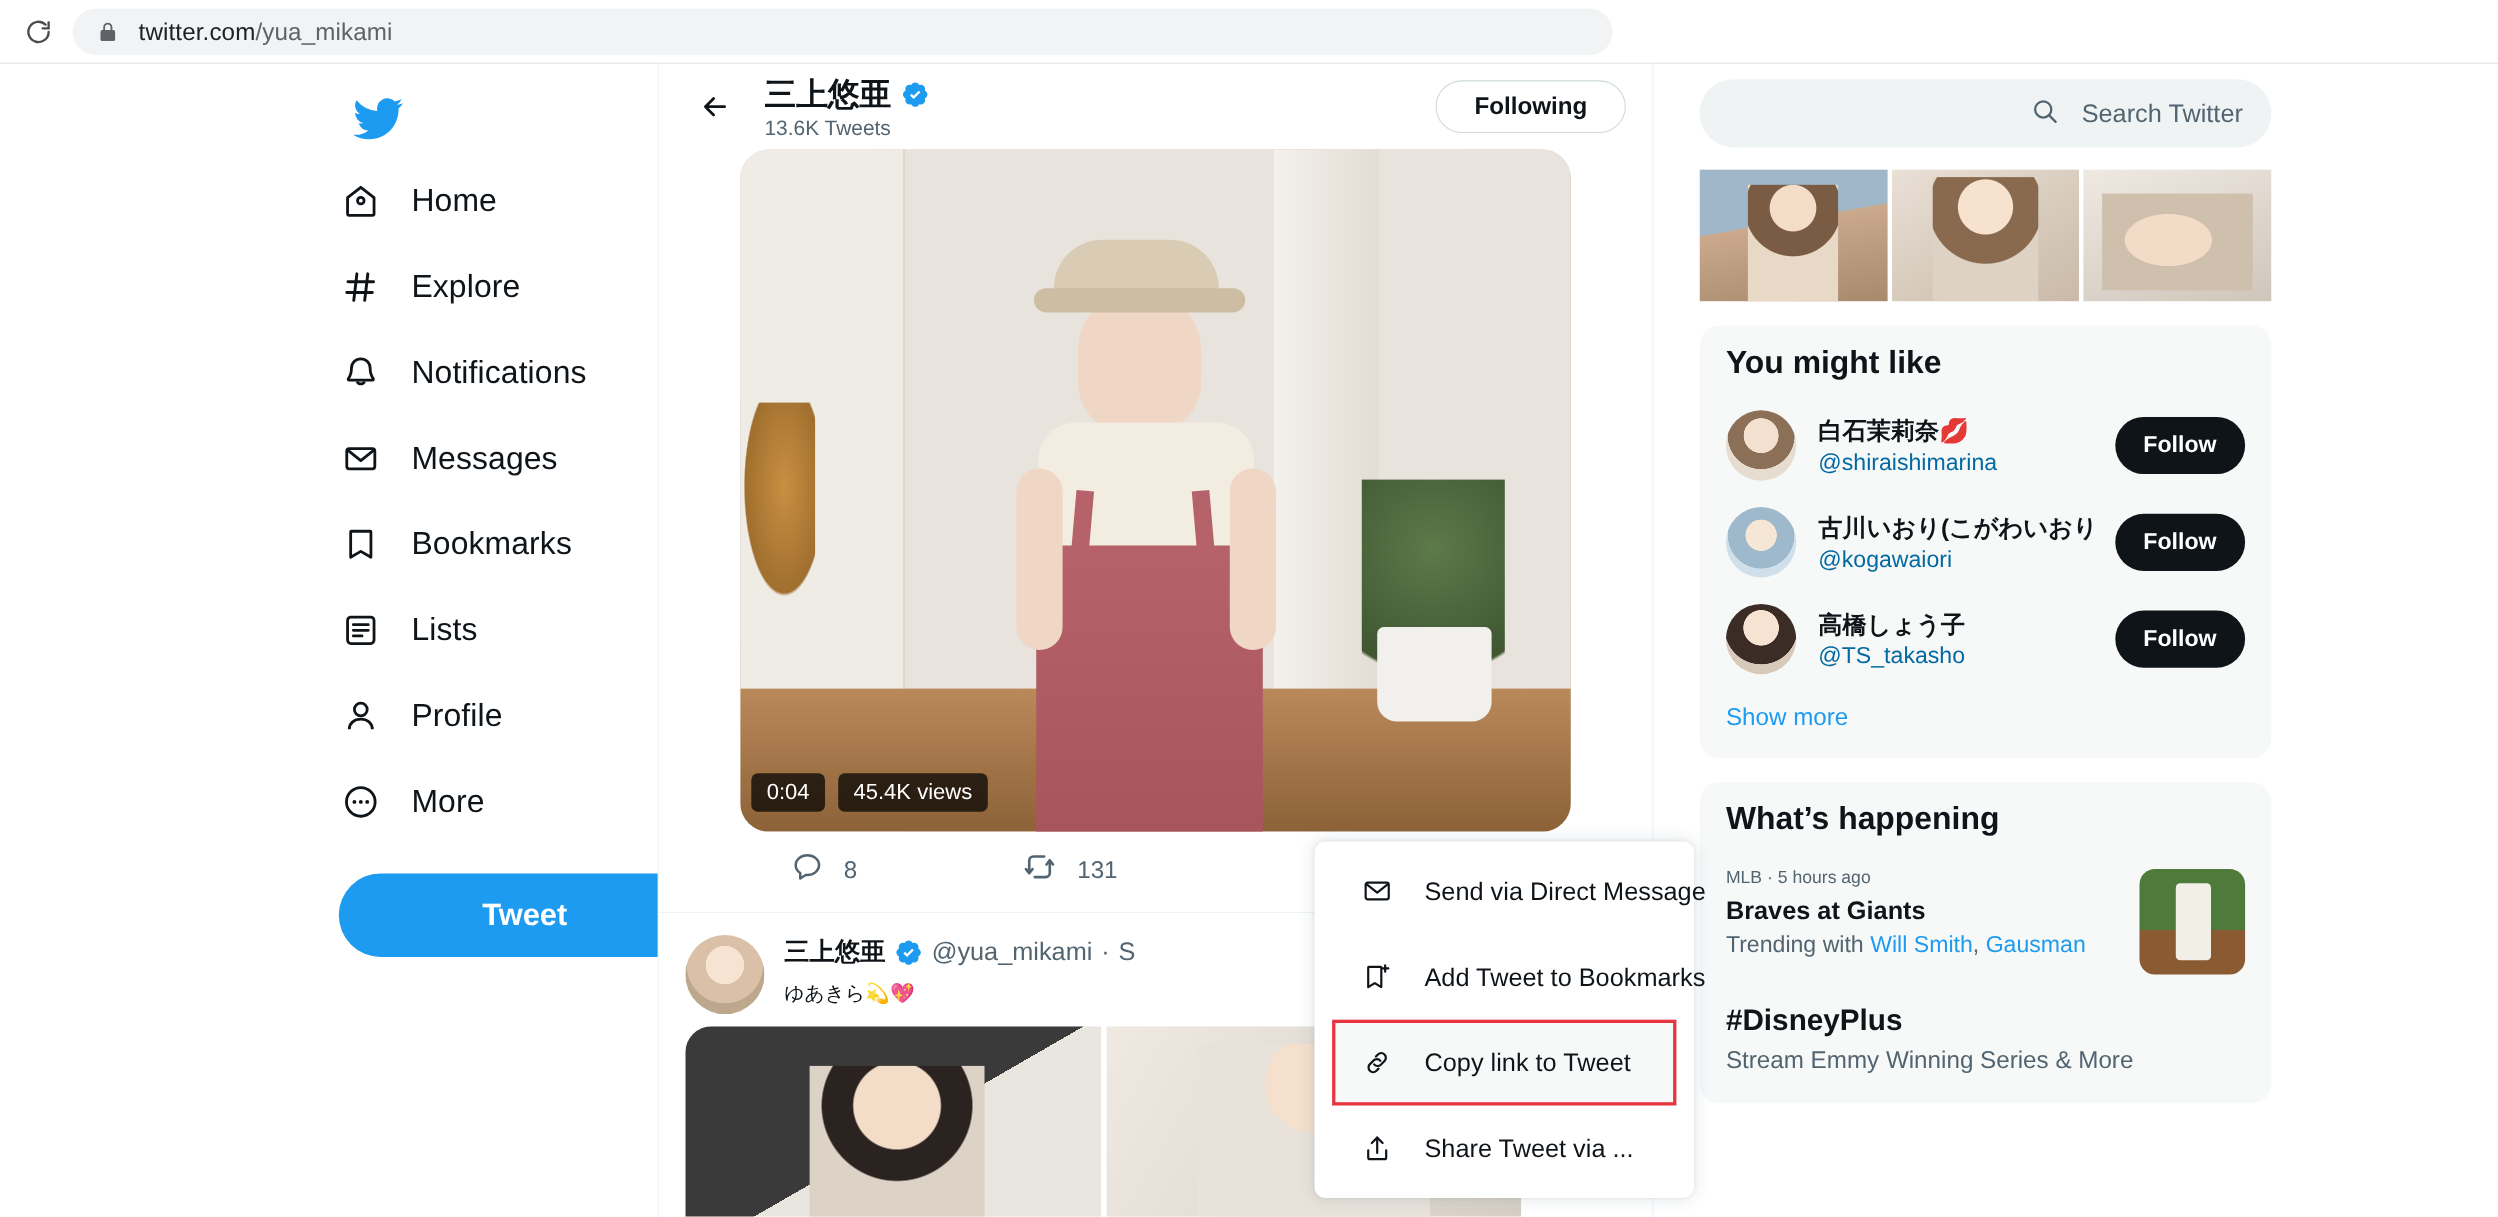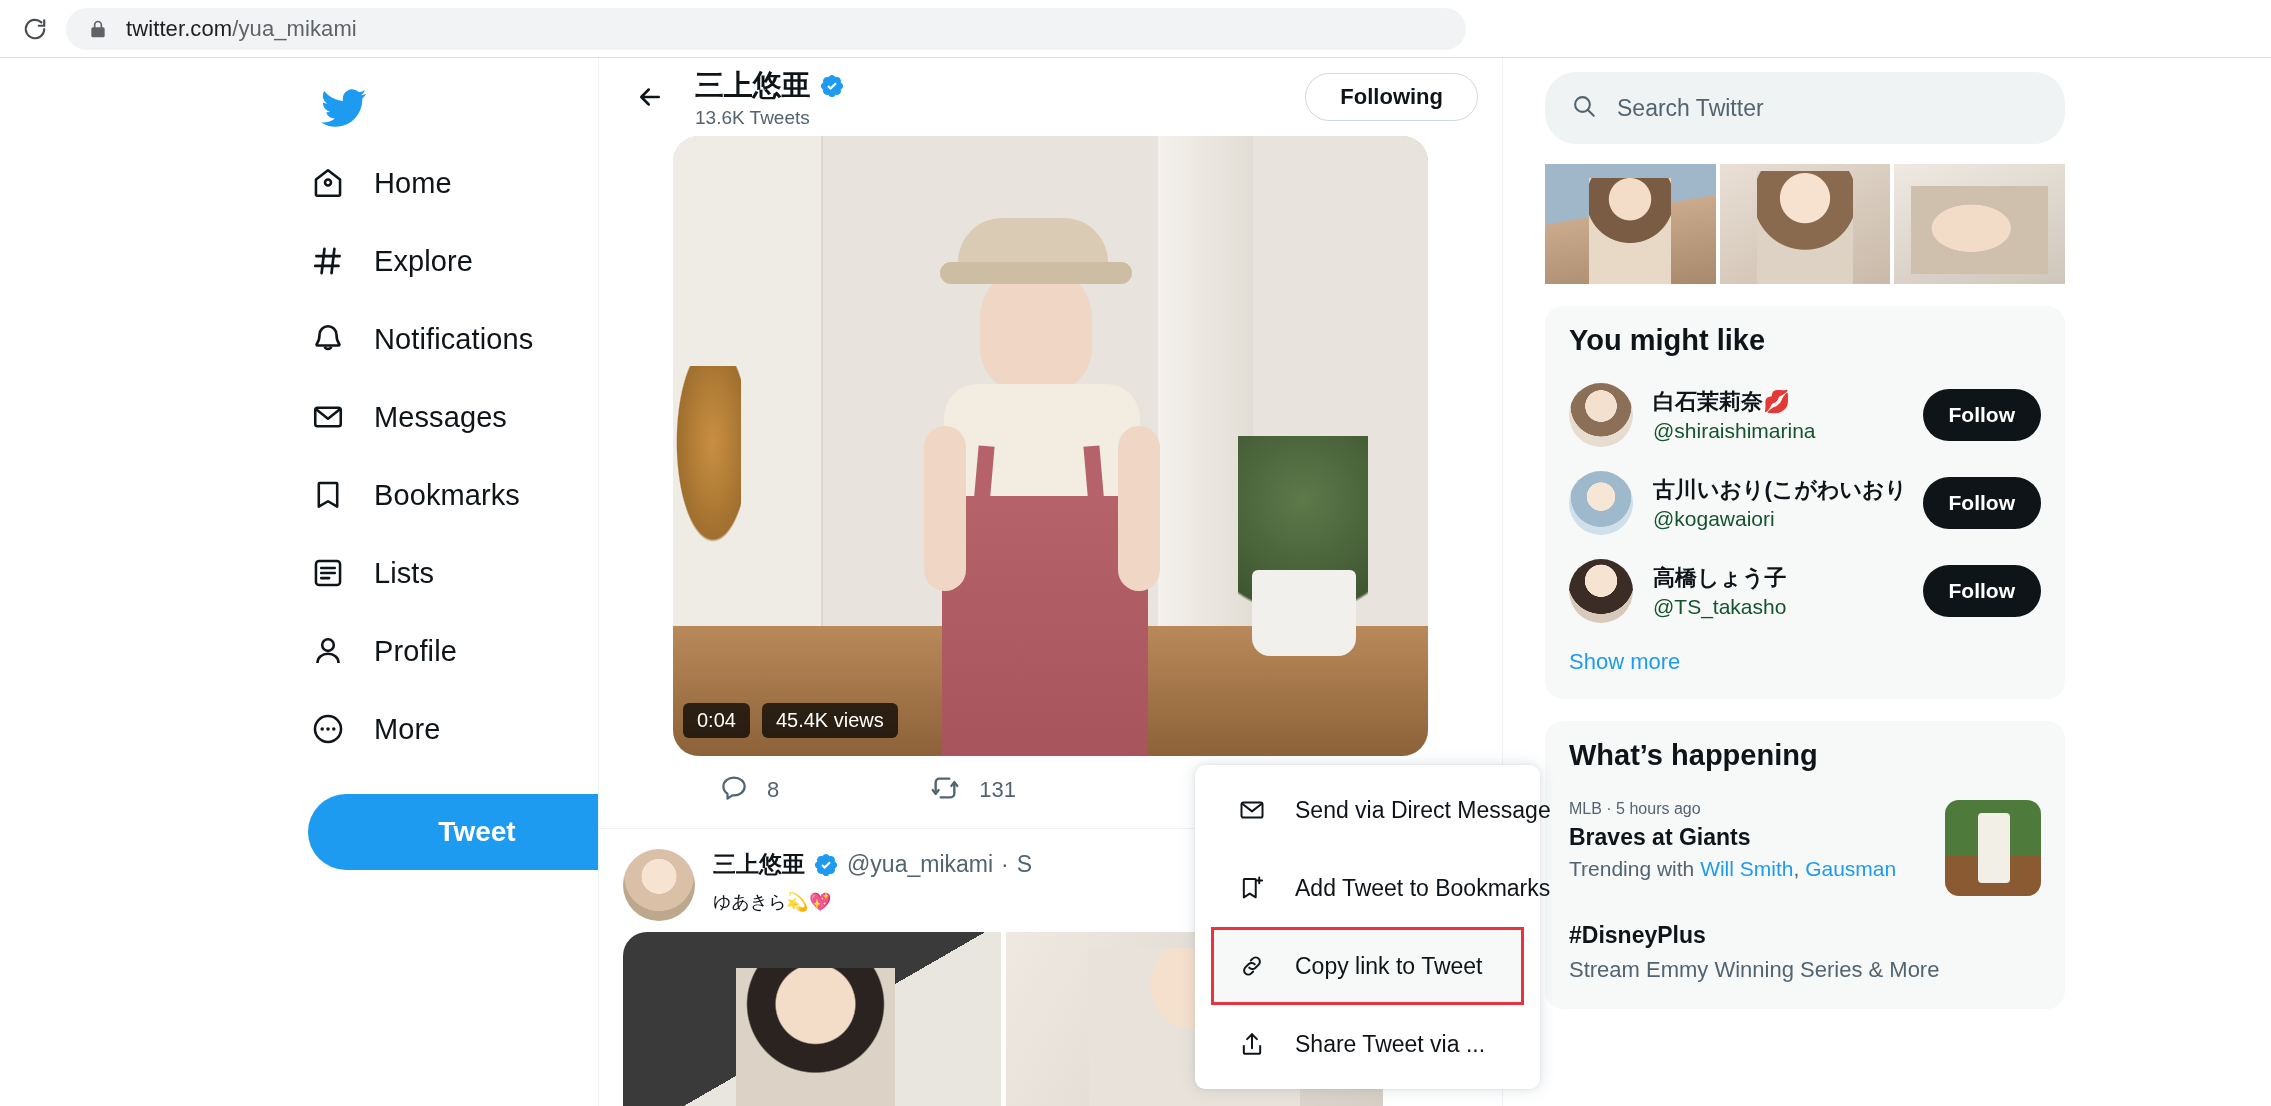--- a/index.html
+++ b/index.html
@@ -193,22 +193,22 @@
   }
   .menu-icon{ width:34px; height:34px; flex:0 0 34px; display:flex;
     align-items:center; justify-content:center; color:#0f1419; }
   .menu-label{ font-size:23px; color:#0f1419; white-space:nowrap; }
 
   
   #right-col{
     width:560px; flex:0 0 560px; padding:14px 0 0 42px;
   }
   #search-bar{
-    width:520px; height:72px; background:#eff3f4; border-radius:31px;
-    display:flex; align-items:center; padding:0 26px; gap:20px; cursor:text;
+    width:520px; height:62px; background:#eff3f4; border-radius:31px;
+    display:flex; align-items:center; padding:0 26px; gap:20px; cursor:text;justify-content:flex-end;
   }
   #search-placeholder{ font-size:23px; color:#536471; }
   #photo-strip{
     display:flex; gap:4px; width:520px; height:120px;
     margin-top:20px; border-radius:0; overflow:hidden;
   }
   .strip-img{ flex:1; position:relative; }
   .s1{ background:linear-gradient(170deg,#9fb7c9 0 40%,#caa98c 41%,#a8896c 100%); }
   .s1::after{ content:""; position:absolute; left:26%; top:12%; width:48%; height:88%;
     background:radial-gradient(circle at 50% 20%,#f3ddc9 0 22%,#7a5c45 23% 46%,#e7d9c6 47%); }
@@ -224,41 +224,41 @@
   .suggest-row{
     display:flex; align-items:center; padding:12px 24px; gap:20px; cursor:pointer;
   }
   .sg-avatar{ width:64px; height:64px; border-radius:50%; flex:0 0 64px; overflow:hidden; }
   .a1{ background:radial-gradient(circle at 50% 36%,#f3e0cf 0 30%,#8c6f57 31% 58%,#e6ddd0 59%); }
   .a2{ background:radial-gradient(circle at 50% 40%,#f6e6d6 0 28%,#9fb9cc 29% 60%,#cfe0ea 61%); }
   .a3{ background:radial-gradient(circle at 50% 34%,#f7e3d1 0 30%,#3b2c26 31% 62%,#d8cabb 63%); }
   .sg-info{ flex:1; min-width:0; }
   .sg-name{ font-size:22px; font-weight:bold; color:#0f1419; white-space:nowrap;
     overflow:hidden; text-overflow:clip; }
-  .sg-handle{ font-size:21px; color:#14532d; margin-top:2px; }
+  .sg-handle{ font-size:21px; color:#0369a1; margin-top:2px; }
   .follow-btn{
     height:52px; padding:0 26px; border-radius:26px;
     background:#0f1419; color:#fff; border:none;
     font-family:"Liberation Sans", sans-serif;
     font-size:21px; font-weight:bold; cursor:pointer; flex:0 0 auto;
   }
   .show-more{ font-size:22px; color:#1d9bf0; padding:14px 24px 16px; cursor:pointer; }
 
   .trend-row{ padding:14px 24px 10px; display:flex; gap:18px; cursor:pointer; }
   .trend-main{ flex:1; }
   .trend-cat{ font-size:16px; color:#536471; }
   .trend-title{ font-size:23px; font-weight:bold; color:#0f1419; margin-top:6px; }
   .trend-sub{ font-size:21px; color:#536471; margin-top:6px; }
   .trend-sub a{ color:#1d9bf0; text-decoration:none; }
   .trend-thumb{ width:96px; height:96px; border-radius:14px; flex:0 0 96px;
     background:linear-gradient(#4e7a3c 0 58%,#8a5a33 58% 100%); position:relative; overflow:hidden; }
   .trend-thumb::after{ content:""; position:absolute; left:34%; top:14%; width:34%; height:72%;
     background:#f2efe6; border-radius:4px; }
   .trend-row2{ padding:16px 24px 18px; cursor:pointer; }
-  .tag-title{ font-size:23px; font-weight:bold; color:#0f1419; }
+  .tag-title{ font-size:27px; font-weight:bold; color:#0f1419; }
   .tag-sub{ font-size:22px; color:#536471; margin-top:8px; }
 
   .verified{ width:26px; height:26px; flex:0 0 26px; }
   .emoji{ font-size:22px; }
 </style>
 </head>
 <body>
 
 <div id="tab-strip-stub"></div>
 <div id="browser-bar">

